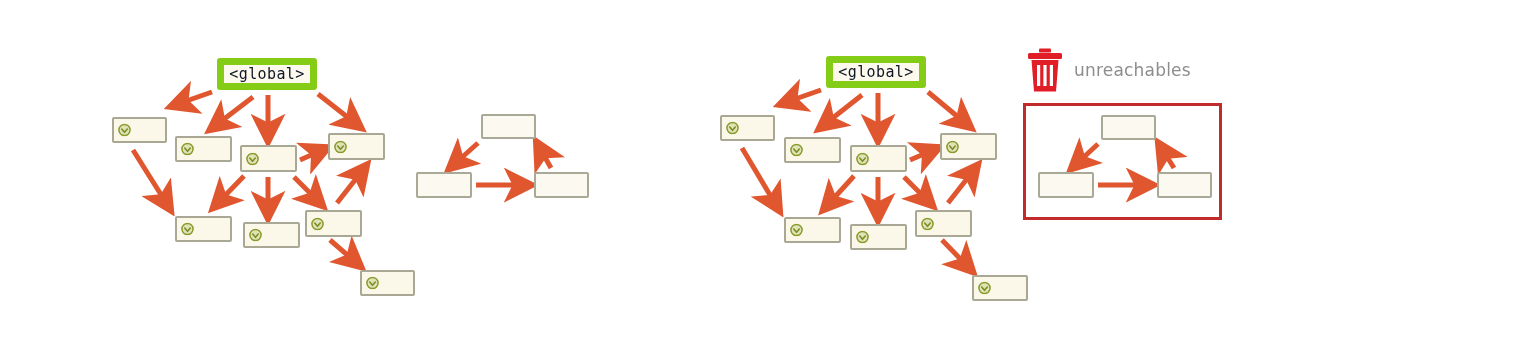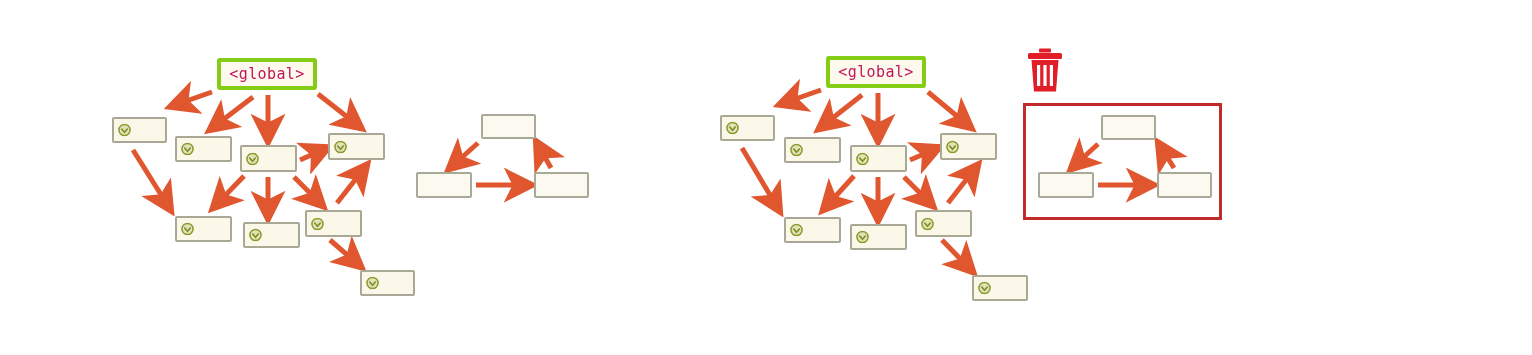--- a/index.html
+++ b/index.html
@@ -44,26 +44,26 @@
     left: 4px;
     top: 50%;
     transform: translateY(-50%);
     width: 13px;
     height: 13px;
   }
   .global-box {
     position: absolute;
     box-sizing: border-box;
     background: #fdf9ec;
-    border: 4px solid #84cc16;
+    border: 7px solid #84cc16;
     border-radius: 3px;
     display: flex;
     align-items: center;
     justify-content: center;
-    color: #be185d;
+    color: #0f172a;
     font-family: "DejaVu Sans Mono", monospace;
     font-size: 15px;
     letter-spacing: 0.4px;
   }
   .unreachable-frame {
     position: absolute;
     box-sizing: border-box;
     border: 3px solid #c22b2b;
     background: transparent;
   }
@@ -267,19 +267,20 @@
     <svg viewBox="0 0 38 45" width="38" height="45">
       <rect x="13" y="0.5" width="12" height="4" rx="1" fill="#e11d28"></rect>
       <rect x="2" y="5" width="34" height="6" rx="1.5" fill="#e11d28"></rect>
       <path d="M5.5,12 L32.5,12 L30,43.5 L8,43.5 Z" fill="#e11d28"></path>
       <rect x="11" y="17" width="3.2" height="21" fill="#ffffff"></rect>
       <rect x="17.4" y="17" width="3.2" height="21" fill="#ffffff"></rect>
       <rect x="23.8" y="17" width="3.2" height="21" fill="#ffffff"></rect>
     </svg>
   </div>
 
+  <div class="unreach-label" style="left:1074px;top:60px;">unreachables</div>
 
   <div class="node-box plain" style="left:1101px;top:115px;width:55px;height:25px;"></div>
   <div class="node-box plain" style="left:1038px;top:172px;width:56px;height:26px;"></div>
   <div class="node-box plain" style="left:1157px;top:172px;width:55px;height:26px;"></div>
 
 
 </div>
 
 </body></html>

